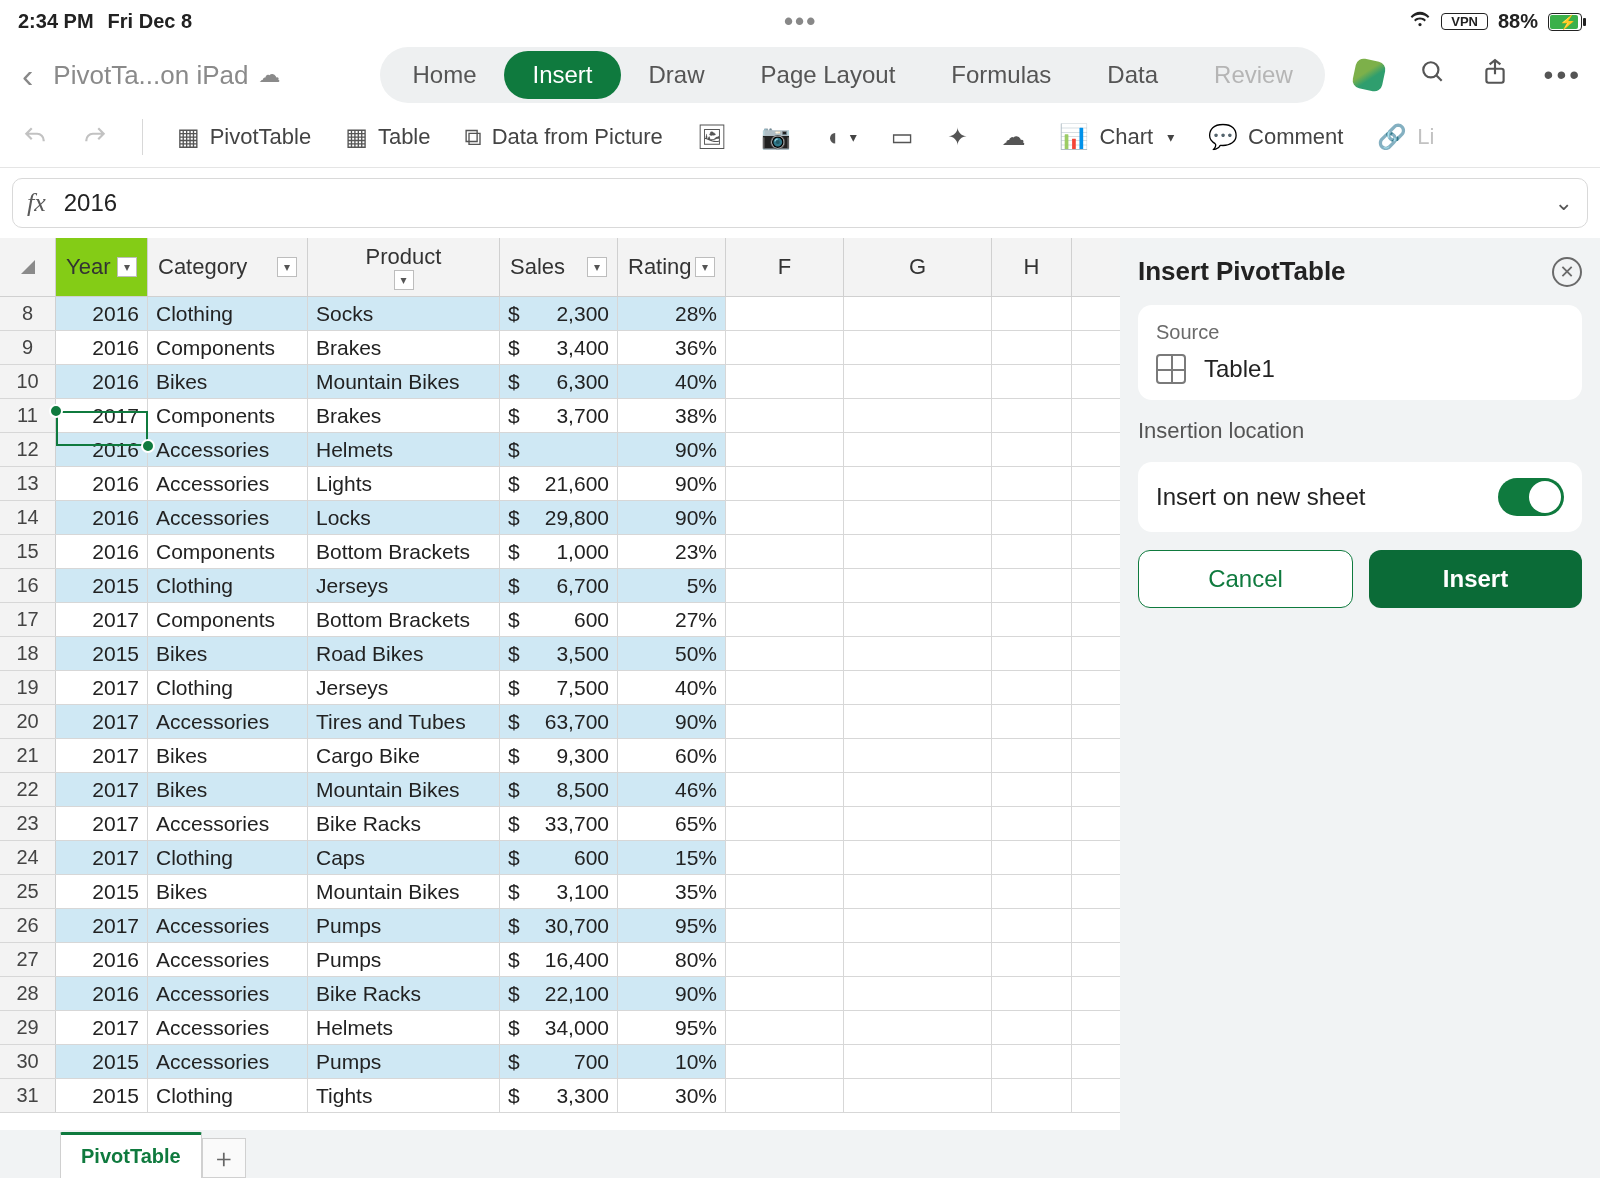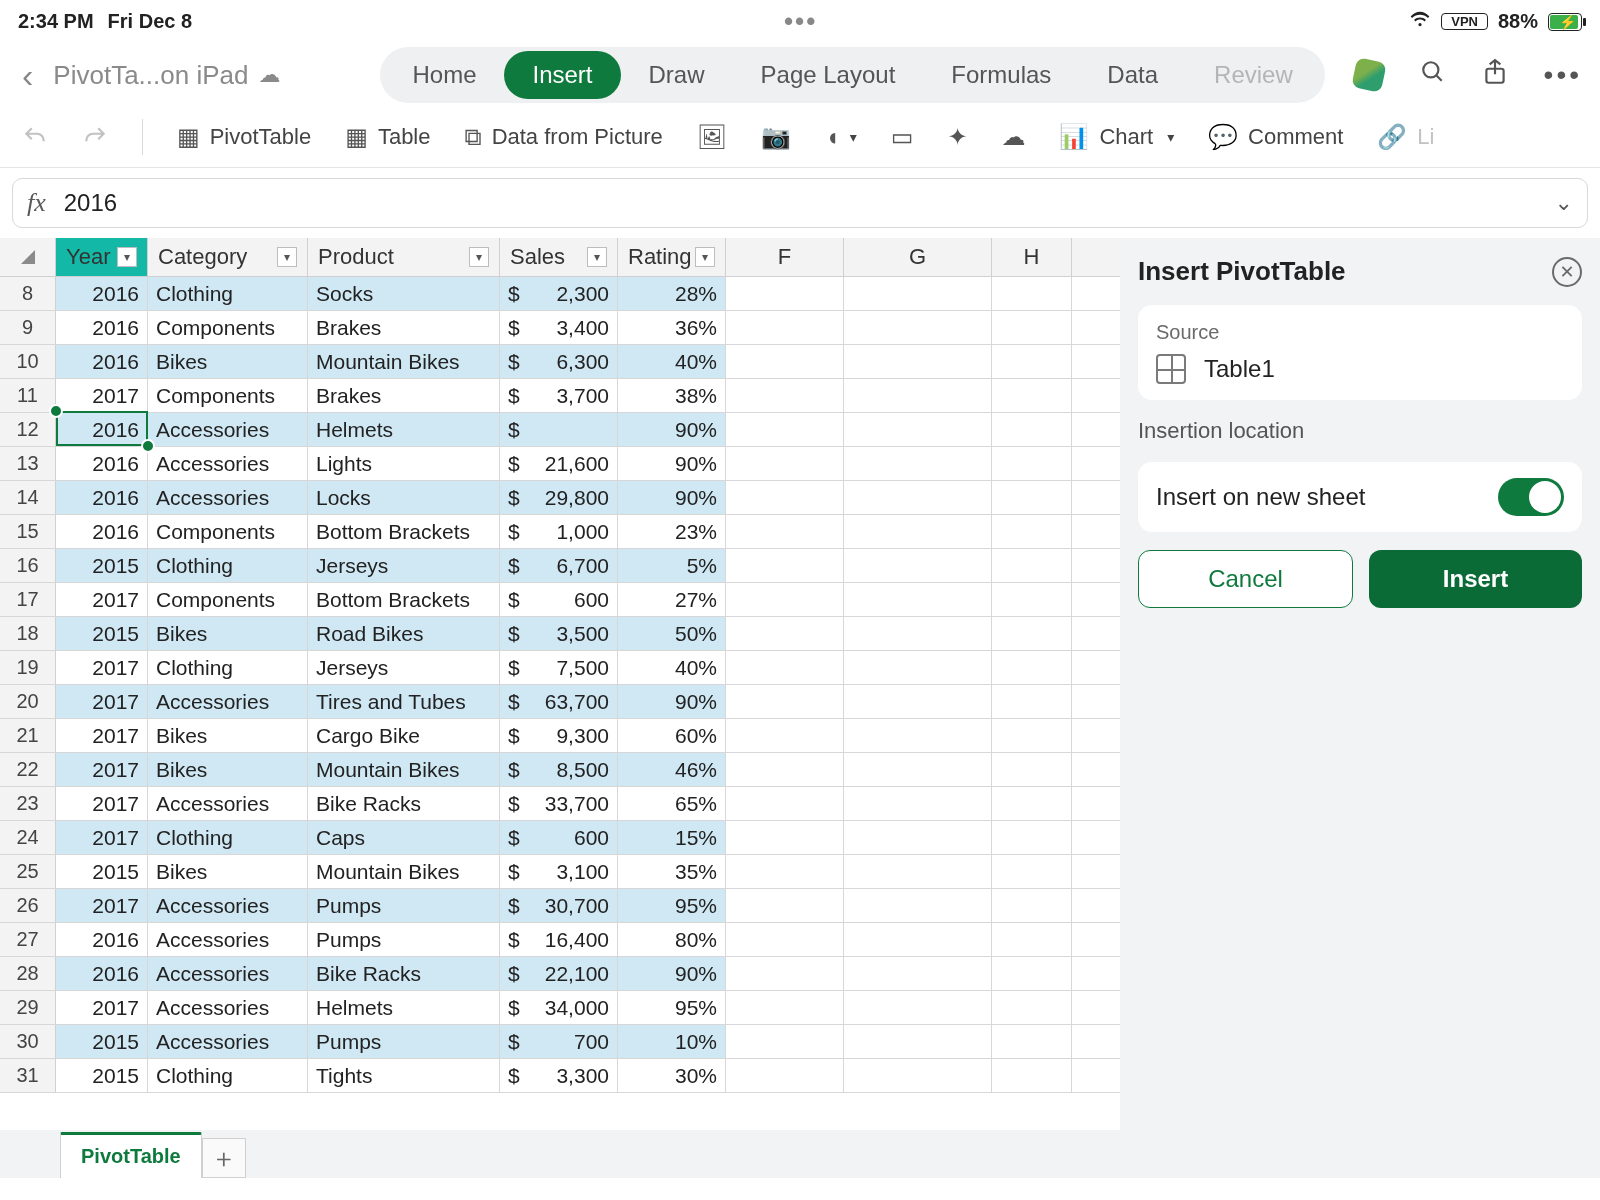--- a/index.html
+++ b/index.html
@@ -53,21 +53,21 @@
   
   .main { display:flex; height: calc(1200px - 260px);}
   .sheet-area { flex:1; overflow:hidden; position:relative;}
   .side-panel { width:480px; background:#f1f3f4; padding:18px 18px; display:flex; flex-direction:column; gap:18px;}
   
   .grid-head { display:flex; border-bottom:1px solid #d0d0d0; background:#f3f3f3;}
   .corner { width:56px; border-right:1px solid #d0d0d0; display:flex; align-items:center; justify-content:center;}
   .corner svg{width:14px;height:14px;}
   .colhead { border-right:1px solid #d0d0d0; text-align:left; padding:6px 10px; font-size:22px; color:#333; display:flex; align-items:center; justify-content:space-between; background:#f3f3f3;}
   .colhead .dd { width:20px;height:20px;border:1px solid #bdbdbd;background:#fff;display:flex;align-items:center;justify-content:center;font-size:12px;color:#555;}
-  .colA{width:92px;background:#14b8a6;} .colB{width:160px;} .colC{width:192px;} .colD{width:118px;} .colE{width:108px;}
+  .colA{width:92px;background:#84cc16;} .colB{width:160px;} .colC{width:192px;flex-direction:column;} .colD{width:118px;} .colE{width:108px;}
   .colF{width:118px;text-align:center;justify-content:center;} .colG{width:148px;text-align:center;justify-content:center;} .colH{width:80px;text-align:center;justify-content:center;}
   
   .grid-body { }
   .row { display:flex; height:34px; border-bottom:1px solid #d7d7d7;}
   .row.alt .cell.data { background:#cfe8f4;}
   .rownum { width:56px; text-align:center; background:#f3f3f3; border-right:1px solid #d0d0d0; font-size:20px; color:#444; display:flex;align-items:center;justify-content:center;}
   .cell { border-right:1px solid #d7d7d7; padding:0 8px; display:flex; align-items:center; font-size:21px;}
   .cell.sales { justify-content:flex-start;}
   .cell.sales .dollar{width:18px;}
   .cell.sales .amount{flex:1;text-align:right;}

